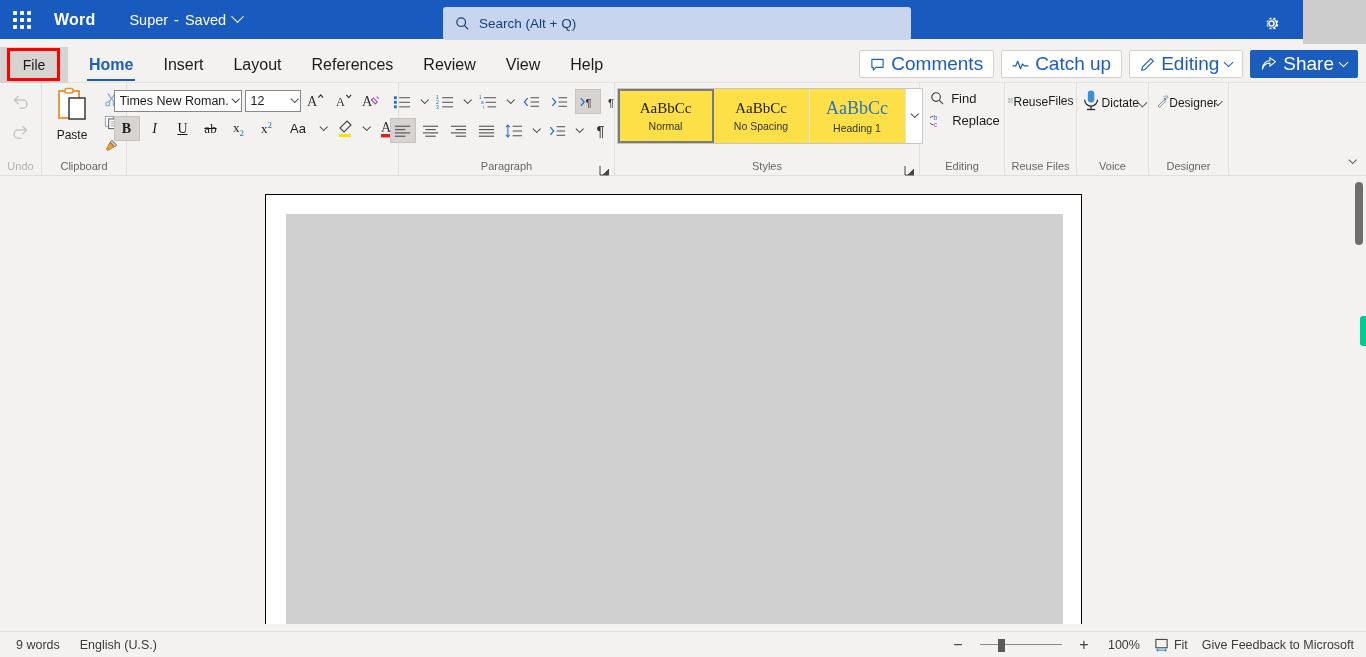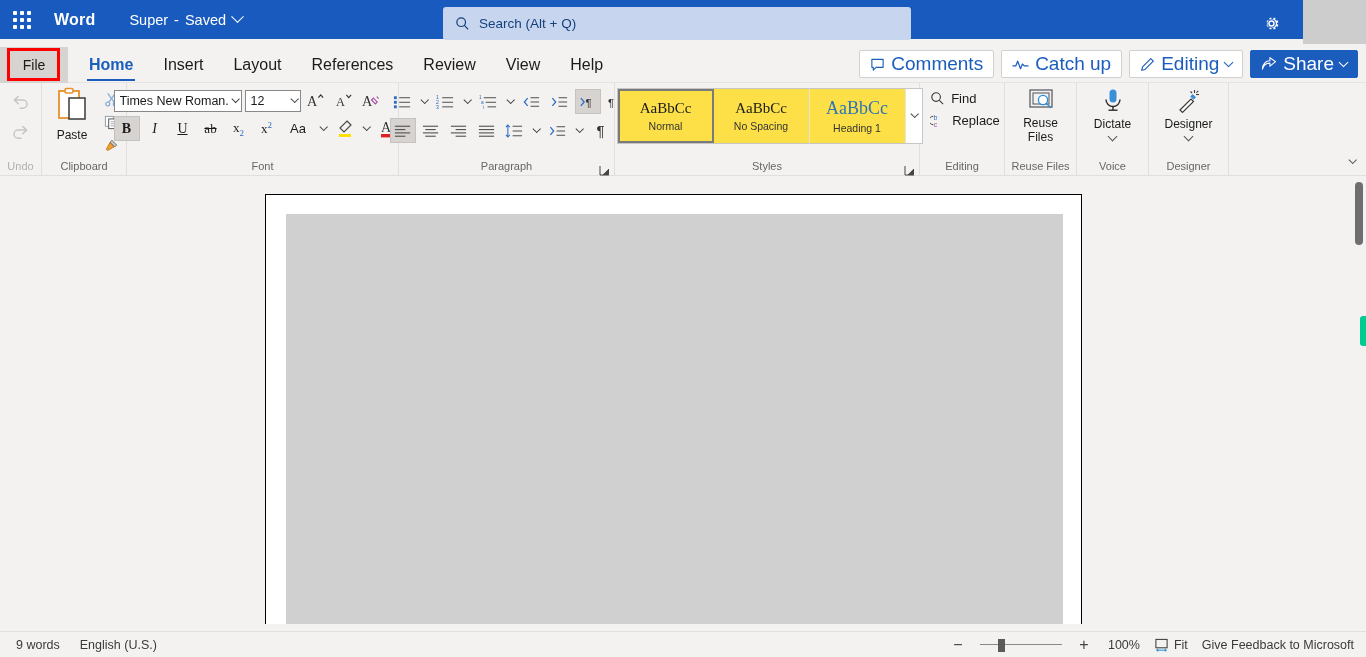--- a/index.html
+++ b/index.html
@@ -203,21 +203,21 @@
 
   
   .g-edit { width: 85px; }
   .g-edit .group-body { flex-direction: column; align-items: flex-start; padding: 6px 0 0 6px; gap: 5px; }
   .txt-btn { display: flex; align-items: center; gap: 6px; cursor: pointer; font-size: 13px; color: #1b1b1b; }
 
   
   .g-big { width: 72px; }
   .g-big .group-body { justify-content: center; padding-top: 3px; }
   .bigbtn {
-    display: flex; flex-direction: column; align-items: center; cursor: pointer;
+    display: flex; flex-direction: row; align-items: center; cursor: pointer;
     width: 66px;
   }
   .bigbtn .lbl { font-size: 12px; color: #1b1b1b; text-align: center; line-height: 14px; margin-top: 2px; }
   .bigbtn .mini-chev {
     width: 7px; height: 7px; border-right: 1.3px solid #555; border-bottom: 1.3px solid #555;
     transform: rotate(45deg); margin-top: 2px;
   }
   .ribbon-collapse {
     position: absolute; right: 6px; bottom: 5px;
     width: 16px; height: 16px; cursor: pointer;
@@ -504,21 +504,20 @@
           <svg width="20" height="22" viewBox="0 0 20 22">
             <text x="3" y="14" font-family="Liberation Serif, serif" font-size="14" fill="#333">A</text>
             <rect x="3" y="16" width="13" height="3.4" fill="#e02020"></rect>
           </svg>
         </div>
         <div class="split-chev">
           <span class="chev-dd" style="margin-left:0;"></span>
         </div>
       </div>
     </div>
-    <div class="group-label">Font</div>
   </div>
 
   <div class="group g-para">
     <div class="group-body">
       <div class="row">
         <div class="ibtn">
           <svg width="19" height="16" viewBox="0 0 20 16">
             <rect x="1" y="2" width="3" height="3" fill="#2a6bc4"></rect>
               <line x1="6.5" y1="3.5" x2="18" y2="3.5" stroke="#555" stroke-width="1.1"></line>
             <rect x="1" y="6.8" width="3" height="3" fill="#2a6bc4"></rect>

